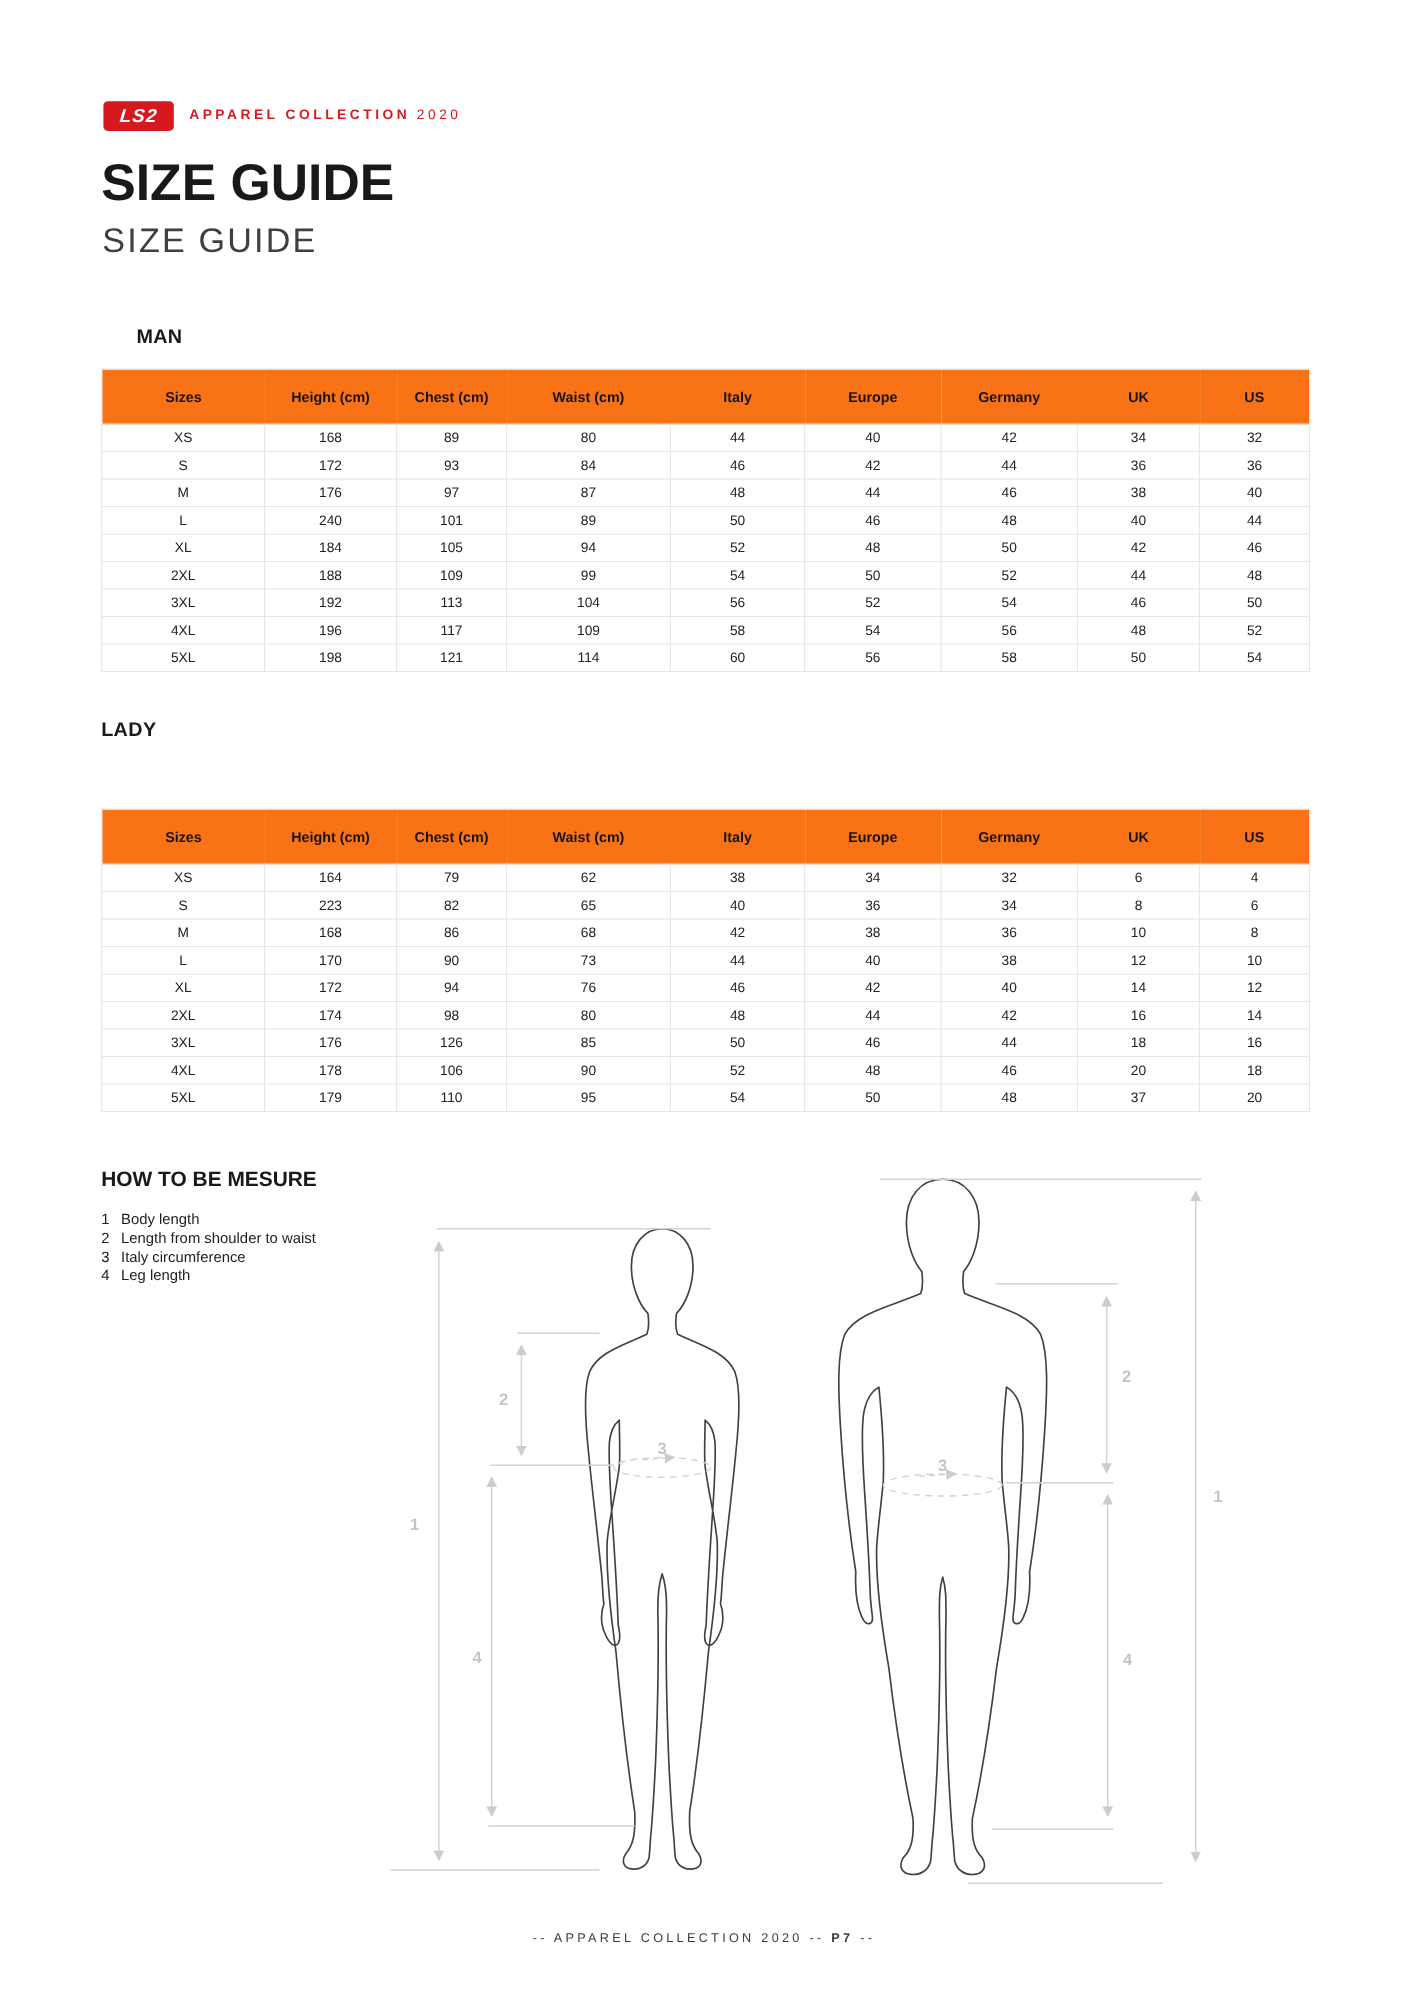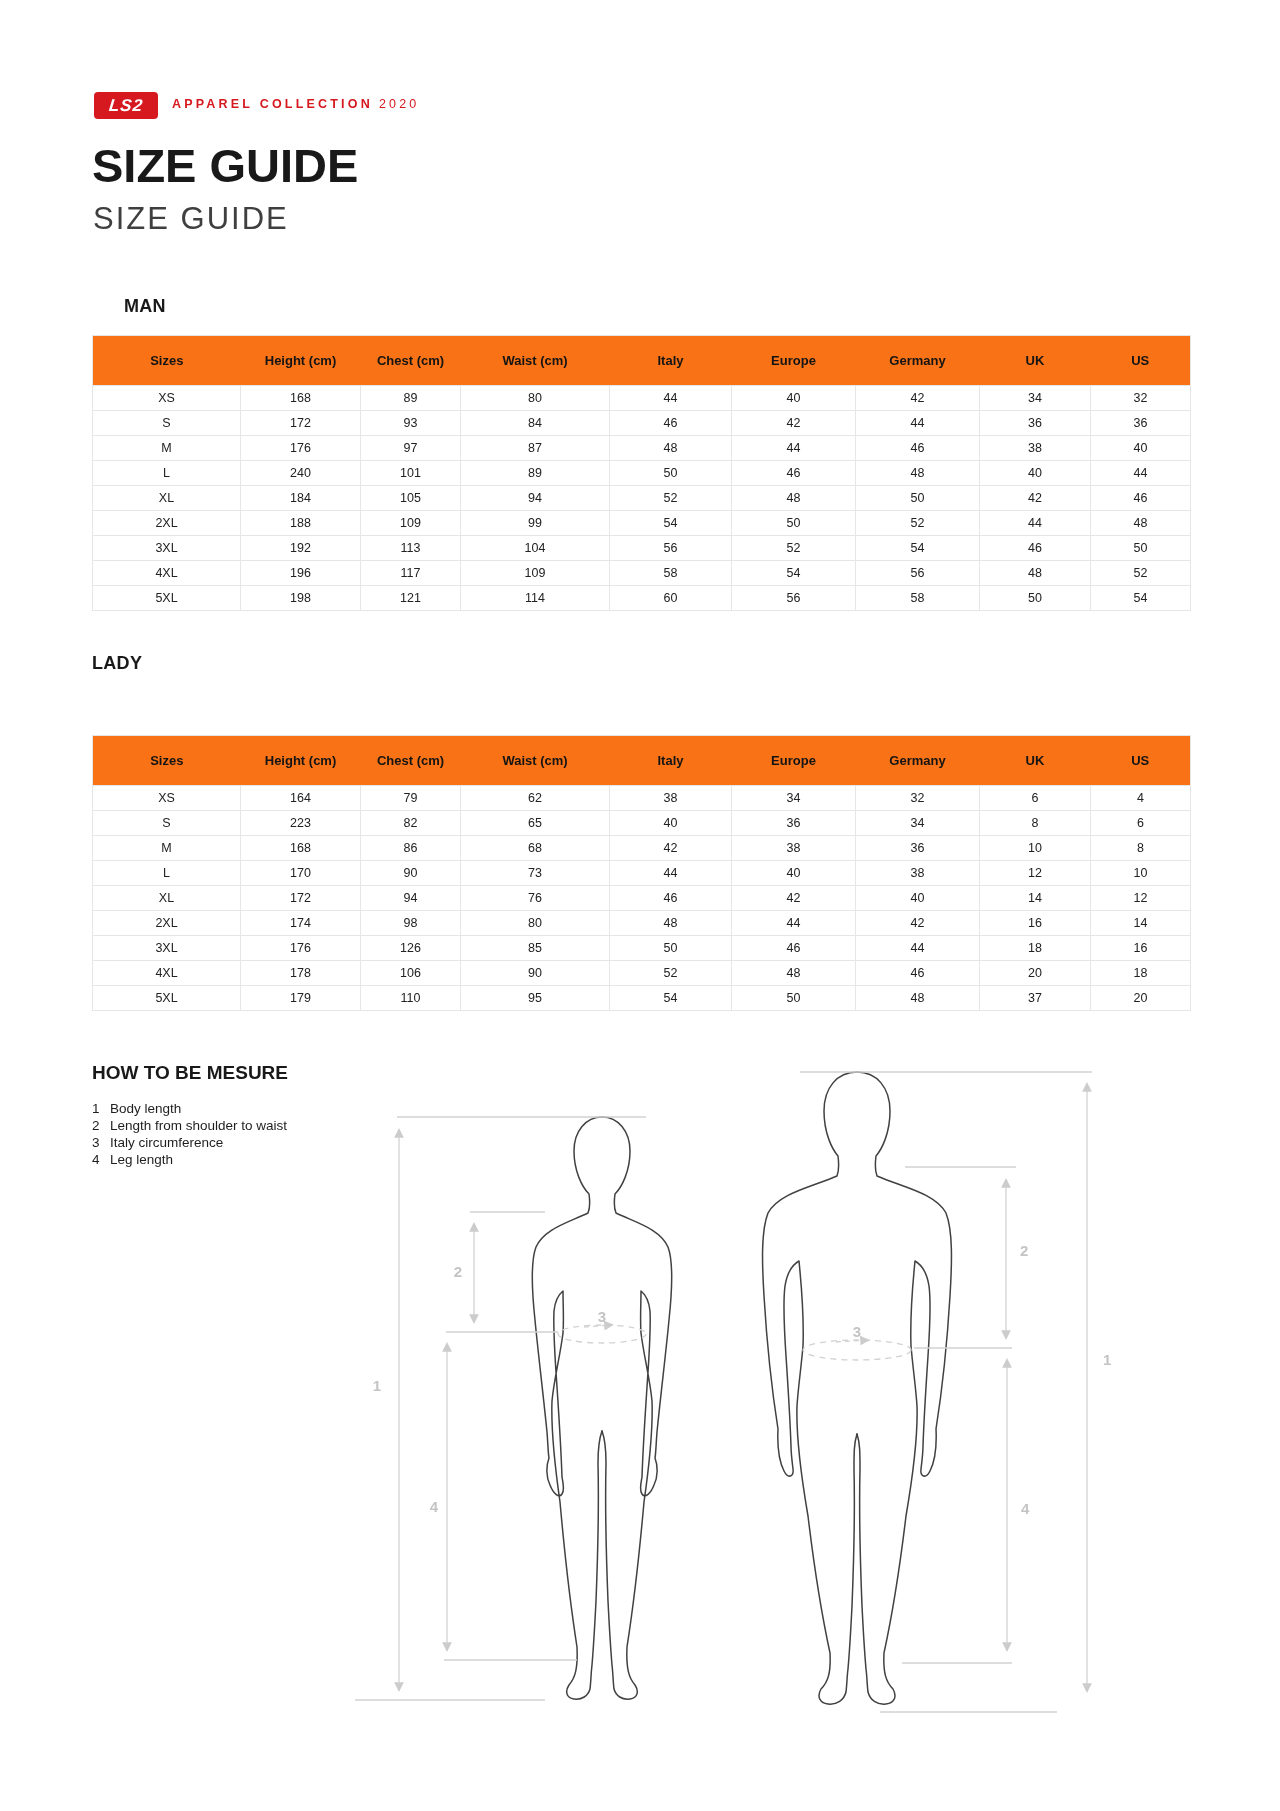--- a/index.html
+++ b/index.html
@@ -422,14 +422,19 @@
       <line x1="836" y1="1342" x2="868" y2="1340" stroke-dasharray="5 4" marker-end="url(#arr)"></line>
     </g>
     <g font-size="15" font-weight="700" fill="#c4c4c4" font-family="Liberation Sans, sans-serif">
       <text x="1103" y="1365" text-anchor="start">1</text>
       <text x="1020" y="1256" text-anchor="start">2</text>
       <text x="857" y="1337" text-anchor="middle">3</text>
       <text x="1021" y="1514" text-anchor="start">4</text>
     </g>
   </svg>
 
+  <div class="abs footer">
+    <span>-- APPAREL COLLECTION 2020 --</span>
+    <span class="pg">P7</span>
+    <span>--</span>
+  </div>
 
 </div>
 
 </body></html>

